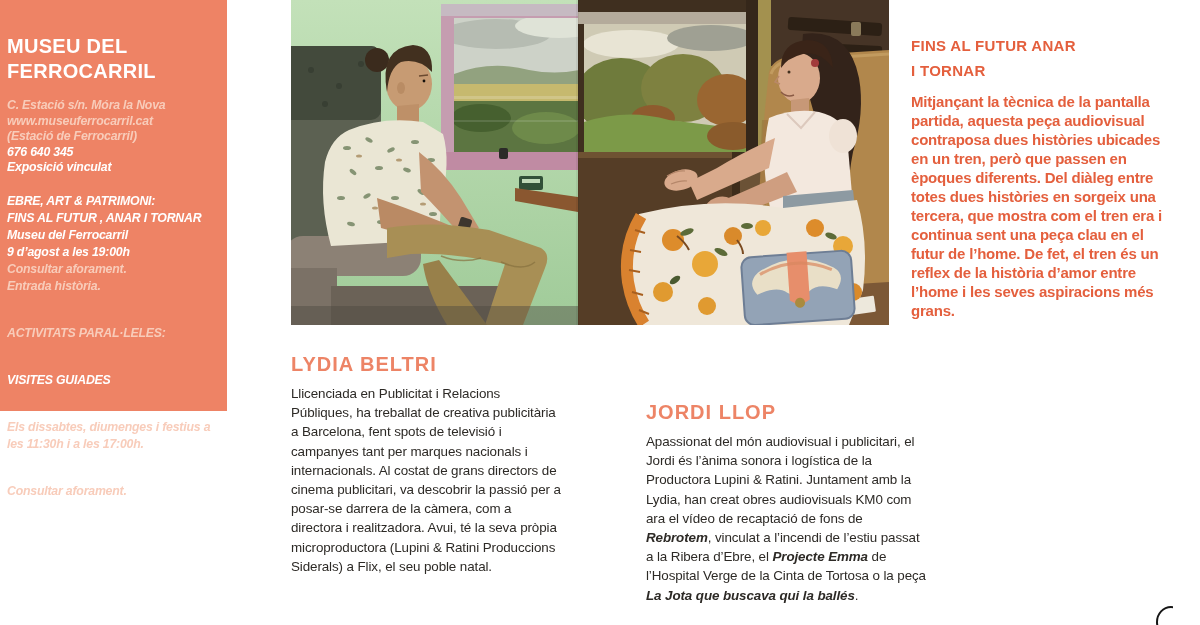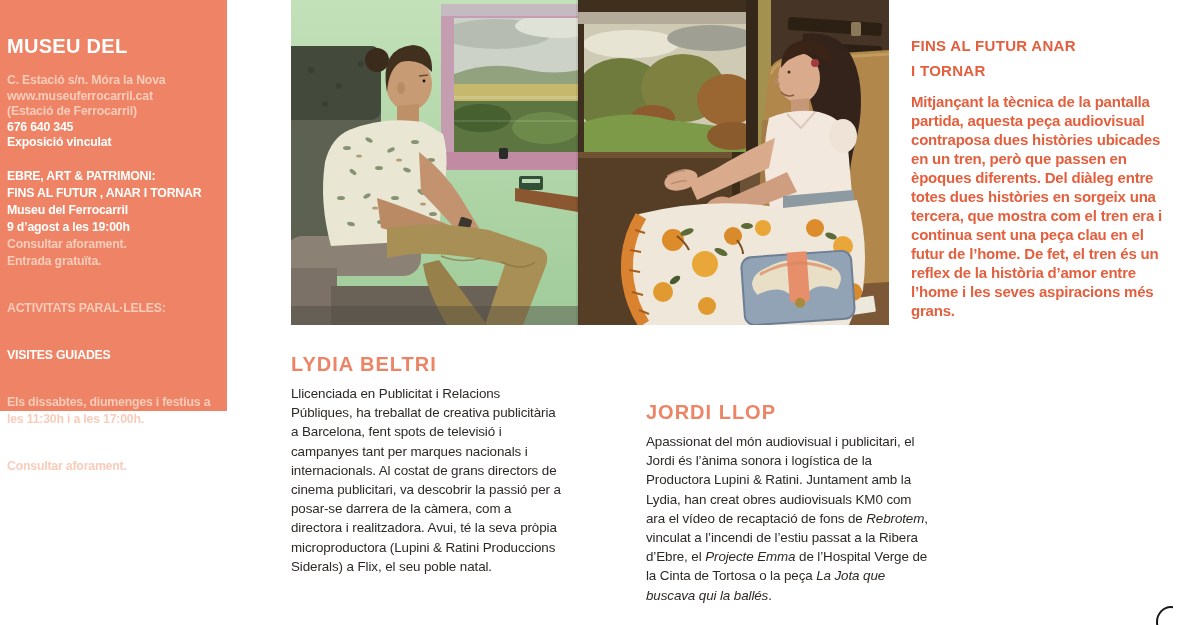--- a/index.html
+++ b/index.html
@@ -12,36 +12,36 @@
     position:relative;width:1173px;height:625px;background:#fff;overflow:hidden;
     font-family:"Liberation Sans",sans-serif;-webkit-font-smoothing:antialiased;
   }
   
   .sidebar{
     position:absolute;left:0;top:0;width:227px;height:411px;
     background:var(--sidebar_bg);padding:34px 8px 0 7px;
   }
   .sb-title{font-size:20px;line-height:25px;font-weight:800;color:#fff;letter-spacing:.3px;}
   .sb-group{margin-top:14px;}
-  .sb-line{font-size:12.3px;line-height:15.6px;font-weight:700;color:var(--soft_on_salmon);letter-spacing:-.2px;}
+  .sb-line{font-size:12.3px;line-height:15.6px;font-weight:700;color:var(--soft_on_salmon);letter-spacing:-.2px;font-style:italic;}
   .sb-line.strong{color:#fff;}
   .sb-event{margin-top:17px;}
   .sb-event .sb-line{line-height:17px;}
   .sb-activities{margin-top:26px;}
   .sb-activities .sb-line{line-height:17px;margin-top:30px;}
   
   .photo{position:absolute;left:291px;top:0;width:598px;height:325px;}
   .photo svg{display:block;}
   
   .person-col{position:absolute;top:352px;}
   .person-col.lydia{left:291px;width:272px;}
   .person-col.jordi{left:646px;width:282px;margin-top:48px;}
   .person-name{font-size:20px;line-height:24px;font-weight:700;color:var(--name_accent);letter-spacing:1px;}
   .person-bio{margin-top:8px;font-size:13.4px;line-height:19.2px;color:var(--body);letter-spacing:-.1px;}
-  .person-bio .it{font-style:italic;}
+  .person-bio .it{font-style:italic;font-weight:bold;}
   
   .intro-col{position:absolute;left:911px;top:33px;width:268px;}
   .intro-title{font-size:15px;line-height:25px;font-weight:800;color:var(--accent);letter-spacing:.3px;}
   .intro-body{margin-top:9px;font-size:15px;line-height:19px;font-weight:700;color:var(--accent);letter-spacing:-.2px;}
   
   .photo-credit{
     position:absolute;left:1178px;top:258px;height:110px;
     writing-mode:vertical-rl;font-size:9px;letter-spacing:.3px;color:var(--caption);
   }
   
@@ -51,35 +51,36 @@
   }
 </style>
 </head>
 <body>
 
 <div class="page">
 
   <aside class="sidebar">
     <div class="sb-title">
       <div>MUSEU DEL</div>
+      <div>FERROCARRIL</div>
     </div>
     <div class="sb-group">
       <div class="sb-line">C. Estació s/n. Móra la Nova</div>
       <div class="sb-line">www.museuferrocarril.cat</div>
       <div class="sb-line">(Estació de Ferrocarril)</div>
       <div class="sb-line strong">676 640 345</div>
       <div class="sb-line strong">Exposició vinculat</div>
     </div>
     <div class="sb-group sb-event">
       <div class="sb-line strong">EBRE, ART &amp; PATRIMONI:</div>
       <div class="sb-line strong">FINS AL FUTUR , ANAR I TORNAR</div>
       <div class="sb-line strong">Museu del Ferrocarril</div>
       <div class="sb-line strong">9 d’agost a les 19:00h</div>
       <div class="sb-line">Consultar aforament.</div>
-      <div class="sb-line">Entrada gratuïta.</div>
+      <div class="sb-line">Entrada història.</div>
     </div>
     <div class="sb-group sb-activities">
       <div class="sb-line">ACTIVITATS PARAL·LELES:</div>
       <div class="sb-line strong">VISITES GUIADES</div>
       <div class="sb-line">Els dissabtes, diumenges i festius a les 11:30h i a les 17:00h.</div>
       <div class="sb-line">Consultar aforament.</div>
     </div>
   </aside>
 
   <figure class="photo" role="img" aria-label="Pantalla partida: un noi jove en un vagó de tren modern (esquerra) i una dona en un vagó antic (dreta), asseguts davant les finestres">

